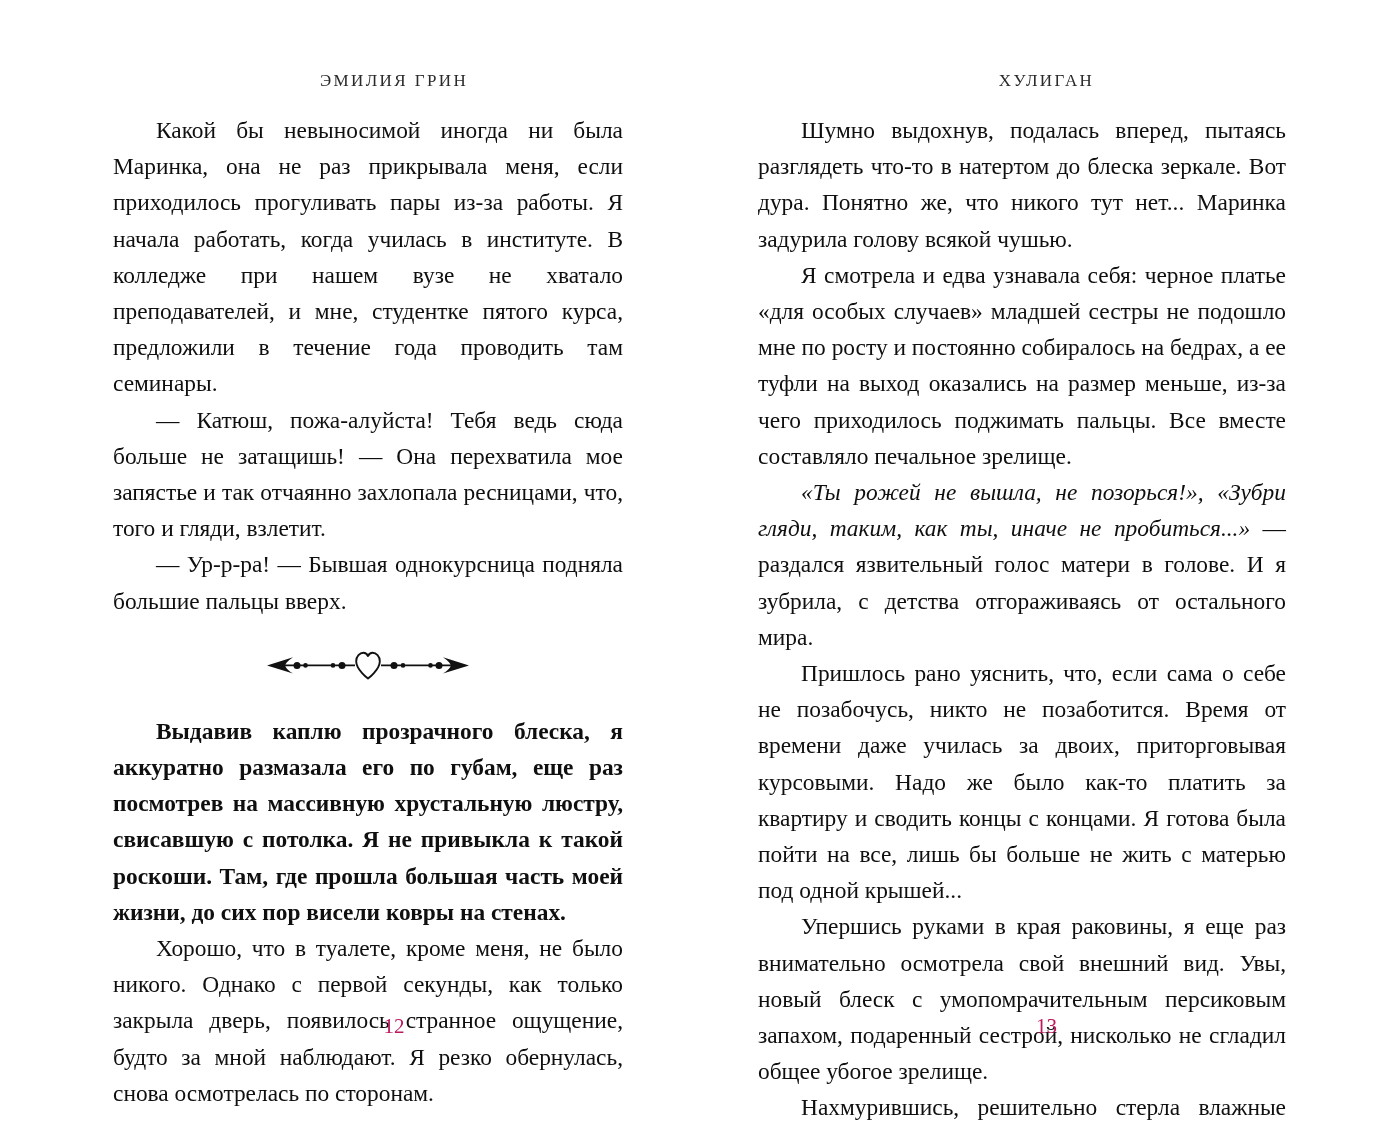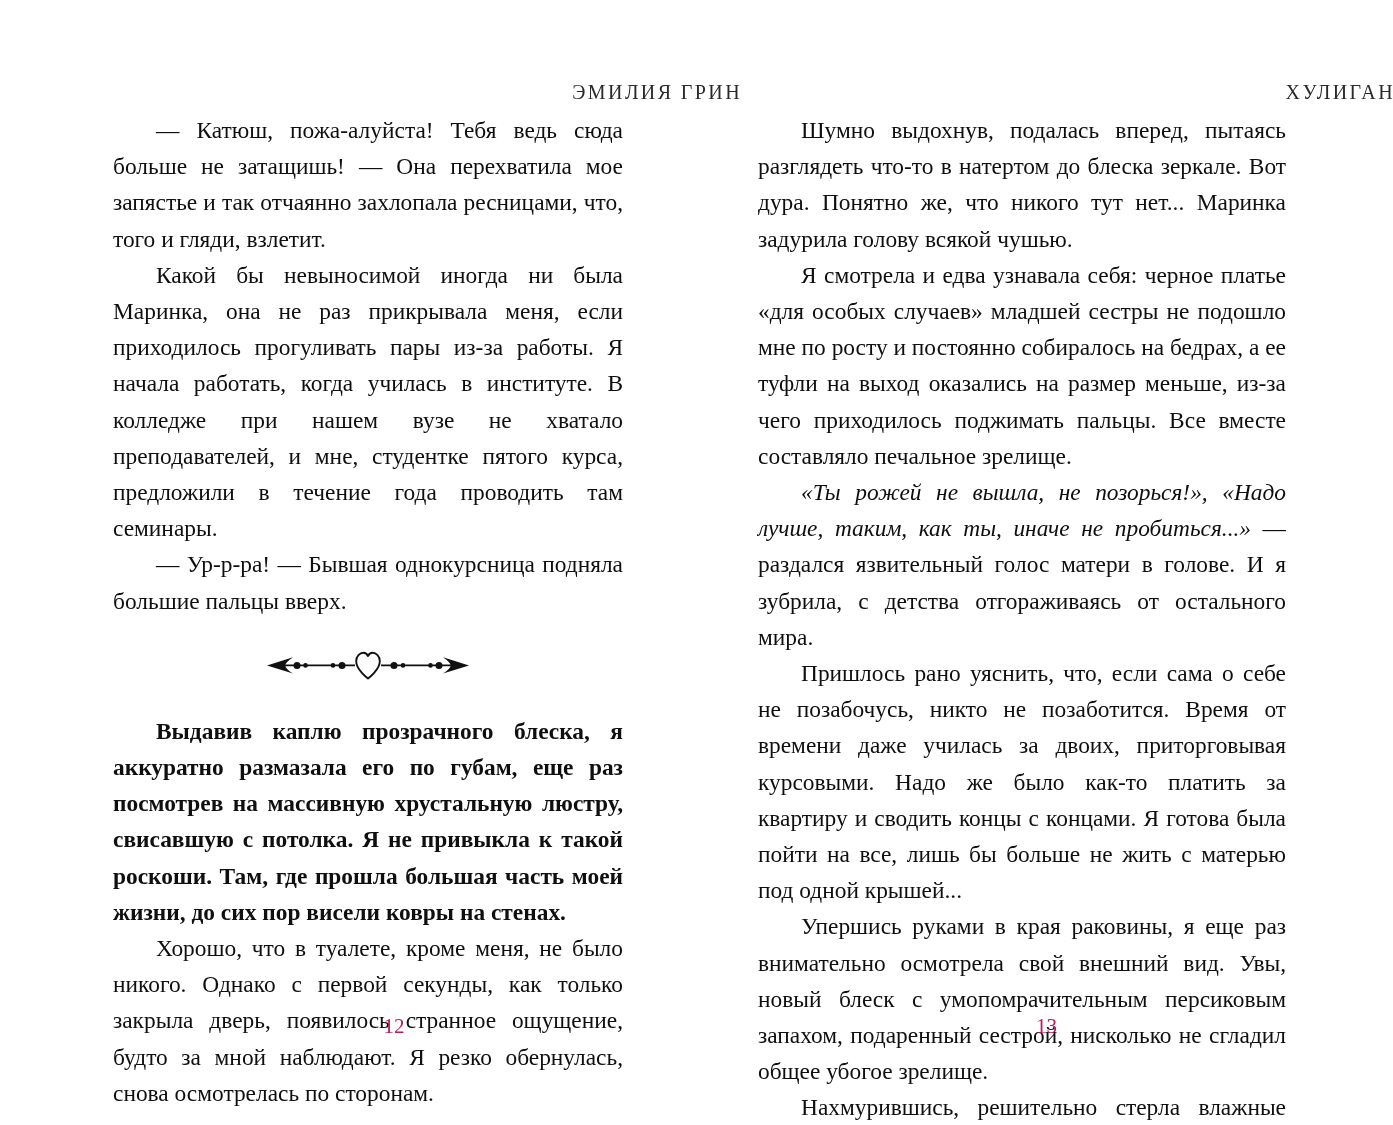--- a/index.html
+++ b/index.html
@@ -28,24 +28,24 @@
   .page {
     position: relative;
     height: 1125px;
     box-sizing: border-box;
   }
   .page-left  { width: 696px; }
   .page-right { width: 697px; }
 
   .running-head {
     position: absolute;
-    top: 81px;
+    top: 71px;
     width: 100%;
-    text-align: right;
-    font-size: 20px;
+    text-align: center;
+    font-size: 17px;
     letter-spacing: 2.4px;
     color: #2a2a2a;
     font-family: "Liberation Serif", "DejaVu Serif", serif;
   }
   .page-left .running-head  { padding-left: 46px; }
   .page-right .running-head { padding-left: 2px; }
 
   .column {
     position: absolute;
     top: 112px;
@@ -106,23 +106,23 @@
 <body>
 
 <div class="spread">
 
   <div class="page page-left">
 
     <div class="running-head">ЭМИЛИЯ ГРИН</div>
 
     <div class="column">
 
+      <p>Какой бы невыносимой иногда ни была Маринка, она не раз прикрывала меня, если приходилось прогуливать пары из-за работы. Я начала работать, когда училась в институте. В колледже при нашем вузе не хватало преподавателей, и мне, студентке пятого курса, предложили в течение года проводить там семинары.</p>
+
       <p>— Катюш, пожа-алуйста! Тебя ведь сюда больше не затащишь! — Она перехватила мое запястье и так отчаянно захлопала ресницами, что, того и гляди, взлетит.</p>
-
-      <p>Какой бы невыносимой иногда ни была Маринка, она не раз прикрывала меня, если приходилось прогуливать пары из-за работы. Я начала работать, когда училась в институте. В колледже при нашем вузе не хватало преподавателей, и мне, студентке пятого курса, предложили в течение года проводить там семинары.</p>
 
 
       <p>— Ур-р-ра! — Бывшая однокурсница подняла большие пальцы вверх.</p>
 
       <div class="ornament-wrap">
         <svg class="ornament" width="210" height="34" viewBox="0 0 210 34">
 
           <path d="M20 17.4 L92 17.4" stroke="#111" stroke-width="1.7" fill="none"></path>
           <path d="M118 17.4 L190 17.4" stroke="#111" stroke-width="1.7" fill="none"></path>
 
@@ -162,21 +162,21 @@
   <div class="page page-right">
 
     <div class="running-head">ХУЛИГАН</div>
 
     <div class="column">
 
       <p>Шумно выдохнув, подалась вперед, пытаясь разглядеть что-то в натертом до блеска зеркале. Вот дура. Понятно же, что никого тут нет... Маринка задурила голову всякой чушью.</p>
 
       <p>Я смотрела и едва узнавала себя: черное платье «для особых случаев» младшей сестры не подошло мне по росту и постоянно собиралось на бедрах, а ее туфли на выход оказались на размер меньше, из-за чего приходилось поджимать пальцы. Все вместе составляло печальное зрелище.</p>
 
-      <p><em class="italic">«Ты рожей не вышла, не позорься!», «Надо лучше, таким, как ты, иначе не пробиться...»</em><span> — раздался язвительный голос матери в голове. И я зубрила, с детства отгораживаясь от остального мира.</span></p>
+      <p><em class="italic">«Ты рожей не вышла, не позорься!», «Зубри гляди, таким, как ты, иначе не пробиться...»</em><span> — раздался язвительный голос матери в голове. И я зубрила, с детства отгораживаясь от остального мира.</span></p>
 
       <p>Пришлось рано уяснить, что, если сама о себе не позабочусь, никто не позаботится. Время от времени даже училась за двоих, приторговывая курсовыми. Надо же было как-то платить за квартиру и сводить концы с концами. Я готова была пойти на все, лишь бы больше не жить с матерью под одной крышей...</p>
 
       <p>Упершись руками в края раковины, я еще раз внимательно осмотрела свой внешний вид. Увы, новый блеск с умопомрачительным персиковым запахом, подаренный сестрой, нисколько не сгладил общее убогое зрелище.</p>
 
       <p>Нахмурившись, решительно стерла влажные перламутровые мазки с губ. Сегодня первый и последний раз, когда я, поддавшись на уговоры Маринки, пошла в этот пафосный клуб!</p>
     </div>
 
     <div class="folio">13</div>
   </div>

